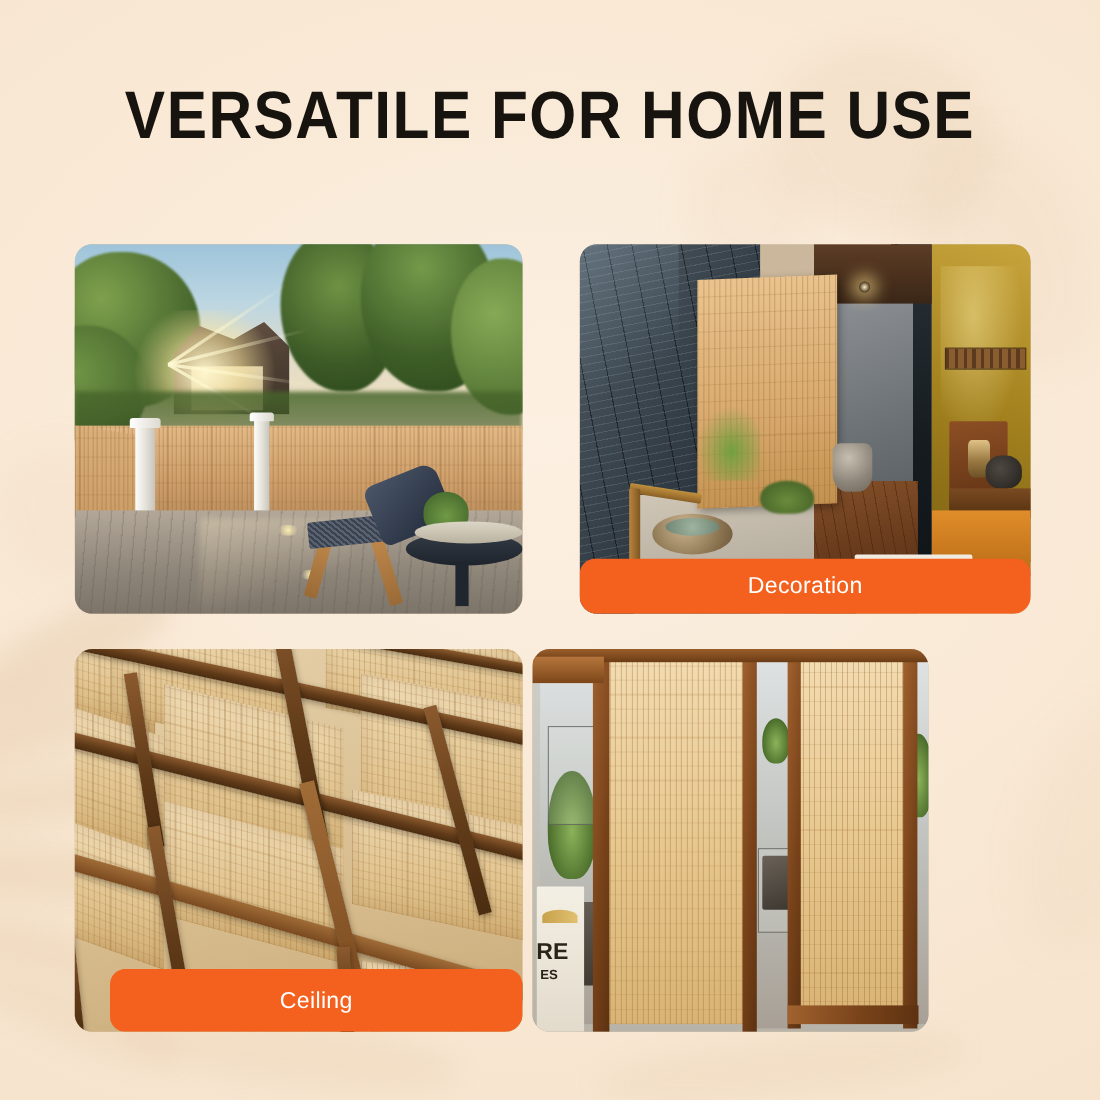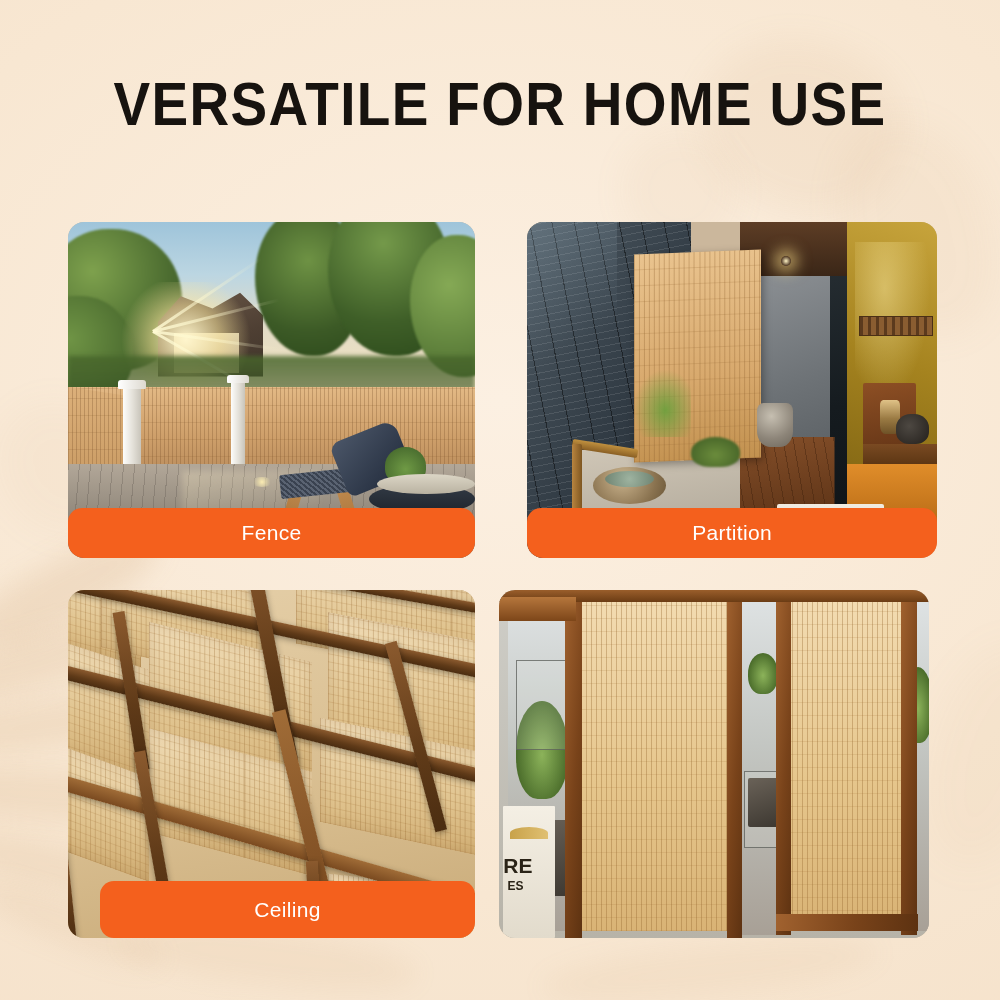--- a/index.html
+++ b/index.html
@@ -76,21 +76,21 @@
     color:#ffffff;
     font-size:21px;
     letter-spacing:.3px;
   }
   .caption-bar.tall { height:57px;margin-left:32px; }
 
   
   #card-fence      { left:68px;  top:222px; width:407px; height:336px; }
   #card-partition  { left:527px; top:222px; width:410px; height:336px; }
   #card-ceiling    { left:68px;  top:590px; width:407px; height:348px; }
-  #card-decoration { left:499px; top:590px; width:430px; height:348px; }
+  #card-decoration { left:484px; top:590px; width:360px; height:348px; }
 
   
   .p1-sky {
     position:absolute; left:0; top:0; width:100%; height:52%;
     background:linear-gradient(to bottom,#9ec4da 0%,#bcd6e2 30%,#e4dcc6 62%,#f2e3bd 100%);
   }
   .p1-sunglow {
     position:absolute; left:12%; top:18%; width:34%; height:34%;
     background:radial-gradient(circle,rgba(255,246,205,.98) 0%,rgba(255,234,160,.55) 38%,rgba(255,230,150,0) 72%);
   }
@@ -485,21 +485,20 @@
       <div class="p1-chair-frame" style="left:53%;top:78%;width:3%;height:18%;transform:rotate(16deg)"></div>
       <div class="p1-chair-frame" style="left:68%;top:78%;width:3%;height:20%;transform:rotate(-17deg)"></div>
       <div class="p1-seat"></div>
       <div class="p1-cushion"></div>
       <div class="p1-plant"></div>
       <div class="p1-pot"></div>
       <div class="p1-table"></div>
       <div class="p1-table-top"></div>
       <div class="p1-table-leg"></div>
     </div>
-    <div class="caption-bar">Fence</div>
   </div>
 
   <div class="card" id="card-partition">
     <div class="photo">
       <div class="p2-interior"></div>
       <div class="p2-int-wall-glow"></div>
       <div class="p2-shelf"></div>
       <div class="p2-cabinet"></div>
       <div class="p2-vase"></div>
       <div class="p2-kettle"></div>
@@ -521,21 +520,21 @@
       <div class="p2-fountainbowl"></div>
       <div class="p2-water"></div>
       <div class="p2-bamboo-h"></div>
       <div class="p2-bamboo-v"></div>
       <div class="p2-mat"></div>
       <div class="p2-slipper" style="left:64%"></div>
       <div class="p2-slipper" style="left:74%"></div>
       <div class="p2-slipper-strap" style="left:64%"></div>
       <div class="p2-slipper-strap" style="left:74%"></div>
     </div>
-    <div class="caption-bar">Partition</div>
+    <div class="caption-bar">Decoration</div>
   </div>
 
   <div class="card" id="card-ceiling">
     <div class="photo">
       <div class="p3-base"></div>
 
       <div class="reedpanel" style="left:-2%;top:-3%;width:20%;height:22%;transform:skewY(15deg)"></div>
       <div class="reedpanel" style="left:8%;top:-4%;width:40%;height:26%;transform:skewY(13deg)"></div>
       <div class="reedpanel" style="left:56%;top:-4%;width:46%;height:24%;transform:skewY(10deg)"></div>
 

